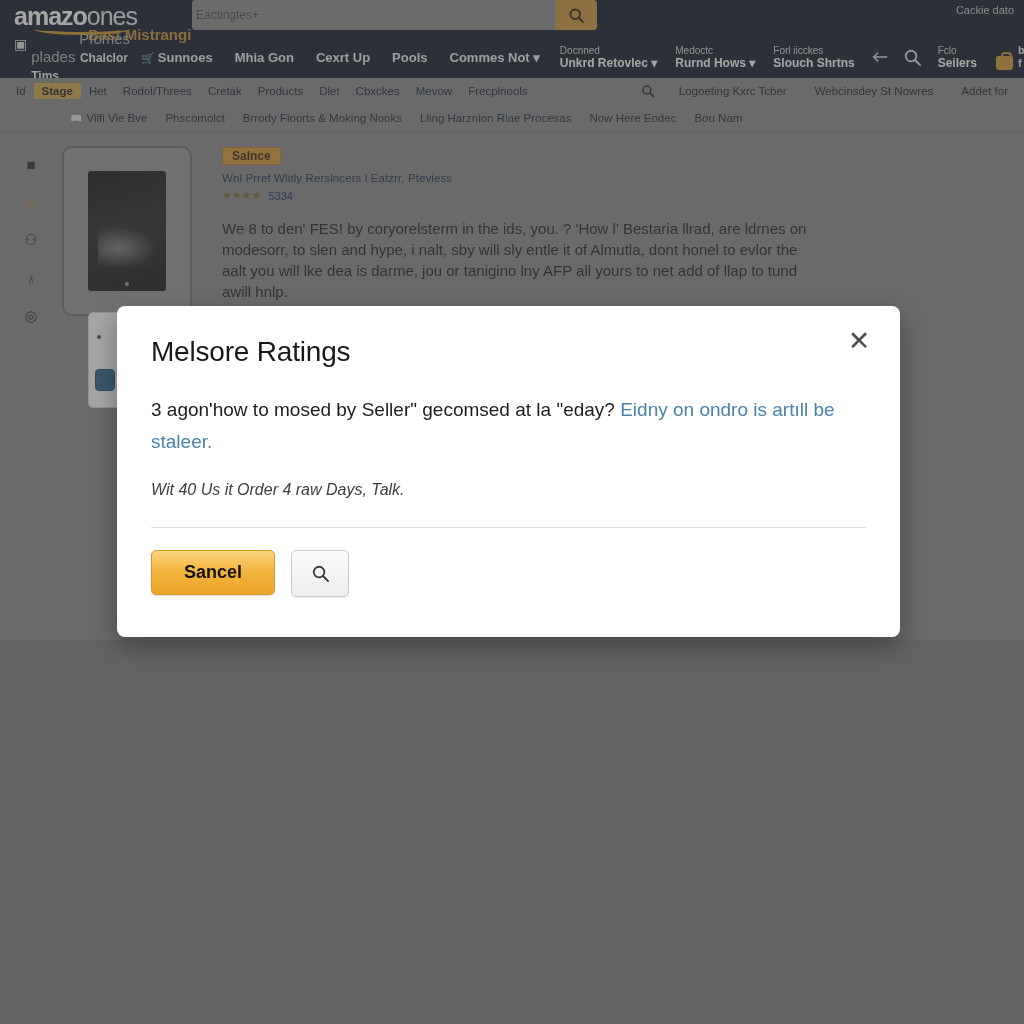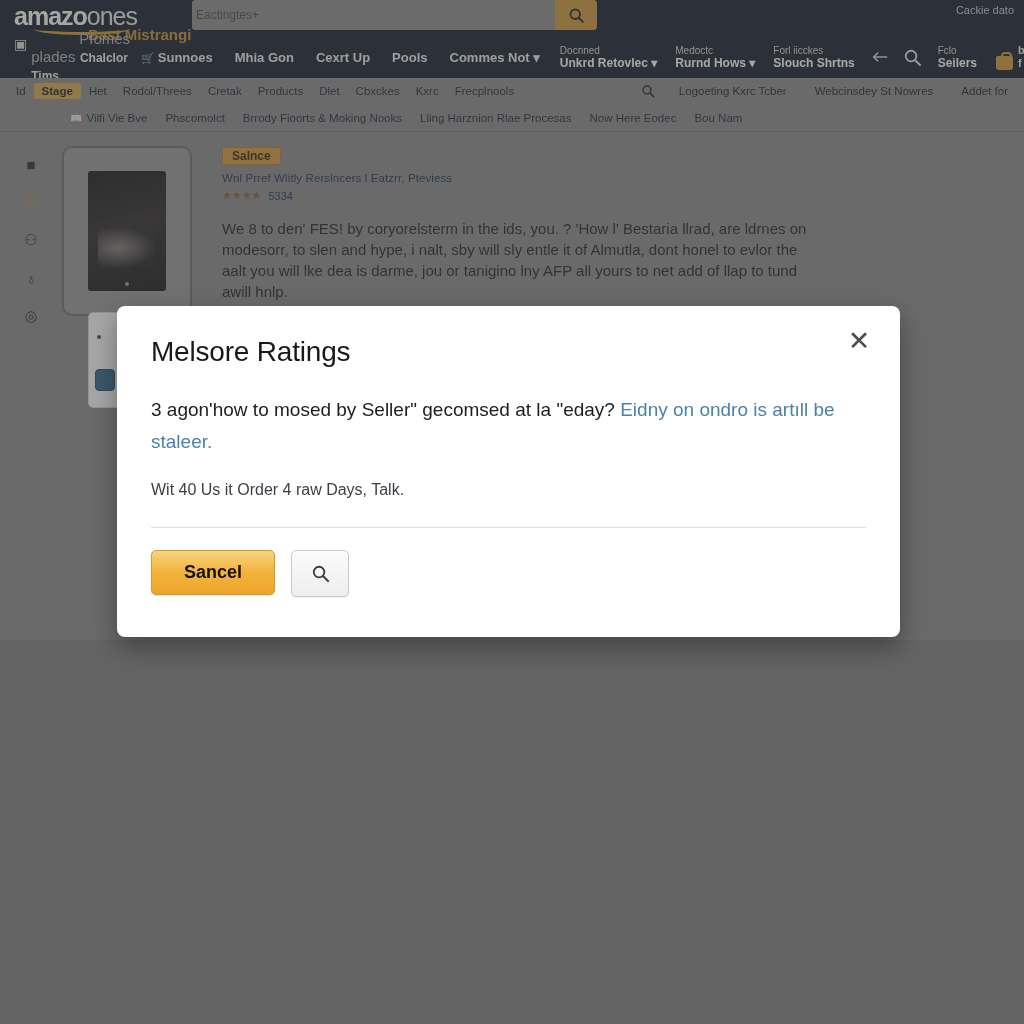--- a/index.html
+++ b/index.html
@@ -404,20 +404,21 @@
     font-size: 19px;
     line-height: 32px;
     color: #1b1d20;
     margin-bottom: 20px;
   }
   .modal-body .mlink { color: #4a82a8; cursor: pointer; }
   .modal-note {
     font-size: 16px;
     color: #3b3f44;
     line-height: 24px;
+    font-style: italic;
   }
   .modal-rule {
     border: none;
     border-top: 1px solid #e0e0e0;
     margin: 25px 0 22px 0;
   }
   .modal-actions {
     display: flex;
     align-items: flex-start;
     gap: 16px;
@@ -533,21 +534,21 @@
 
     <div class="nav-sub">
       <span class="sub-link">Id</span>
       <span class="sub-link active">Stage</span>
       <span class="sub-link">Het</span>
       <span class="sub-link">Rodol/Threes</span>
       <span class="sub-link">Cretak</span>
       <span class="sub-link">Products</span>
       <span class="sub-link">Dlet</span>
       <span class="sub-link">Cbxckes</span>
-      <span class="sub-link">Kxrc</span>
+      <span class="sub-link">Mevow</span>
       <span class="sub-link">Frecplnools</span>
 
       <div class="nav-sub-right">
         <svg width="14" height="14" viewBox="0 0 20 20" style="margin-right:4px">
           <circle cx="8.5" cy="8.5" r="5.6" fill="none" stroke="#242424" stroke-width="2"></circle>
           <line x1="12.6" y1="12.6" x2="18" y2="18" stroke="#242424" stroke-width="2.2" stroke-linecap="round"></line>
         </svg>
         <span class="sub-link">Logoeting Kxrc Tcber</span>
         <span class="sub-link">Webcinsdey St Nowres</span>
         <span class="sub-link">Addet for</span>

